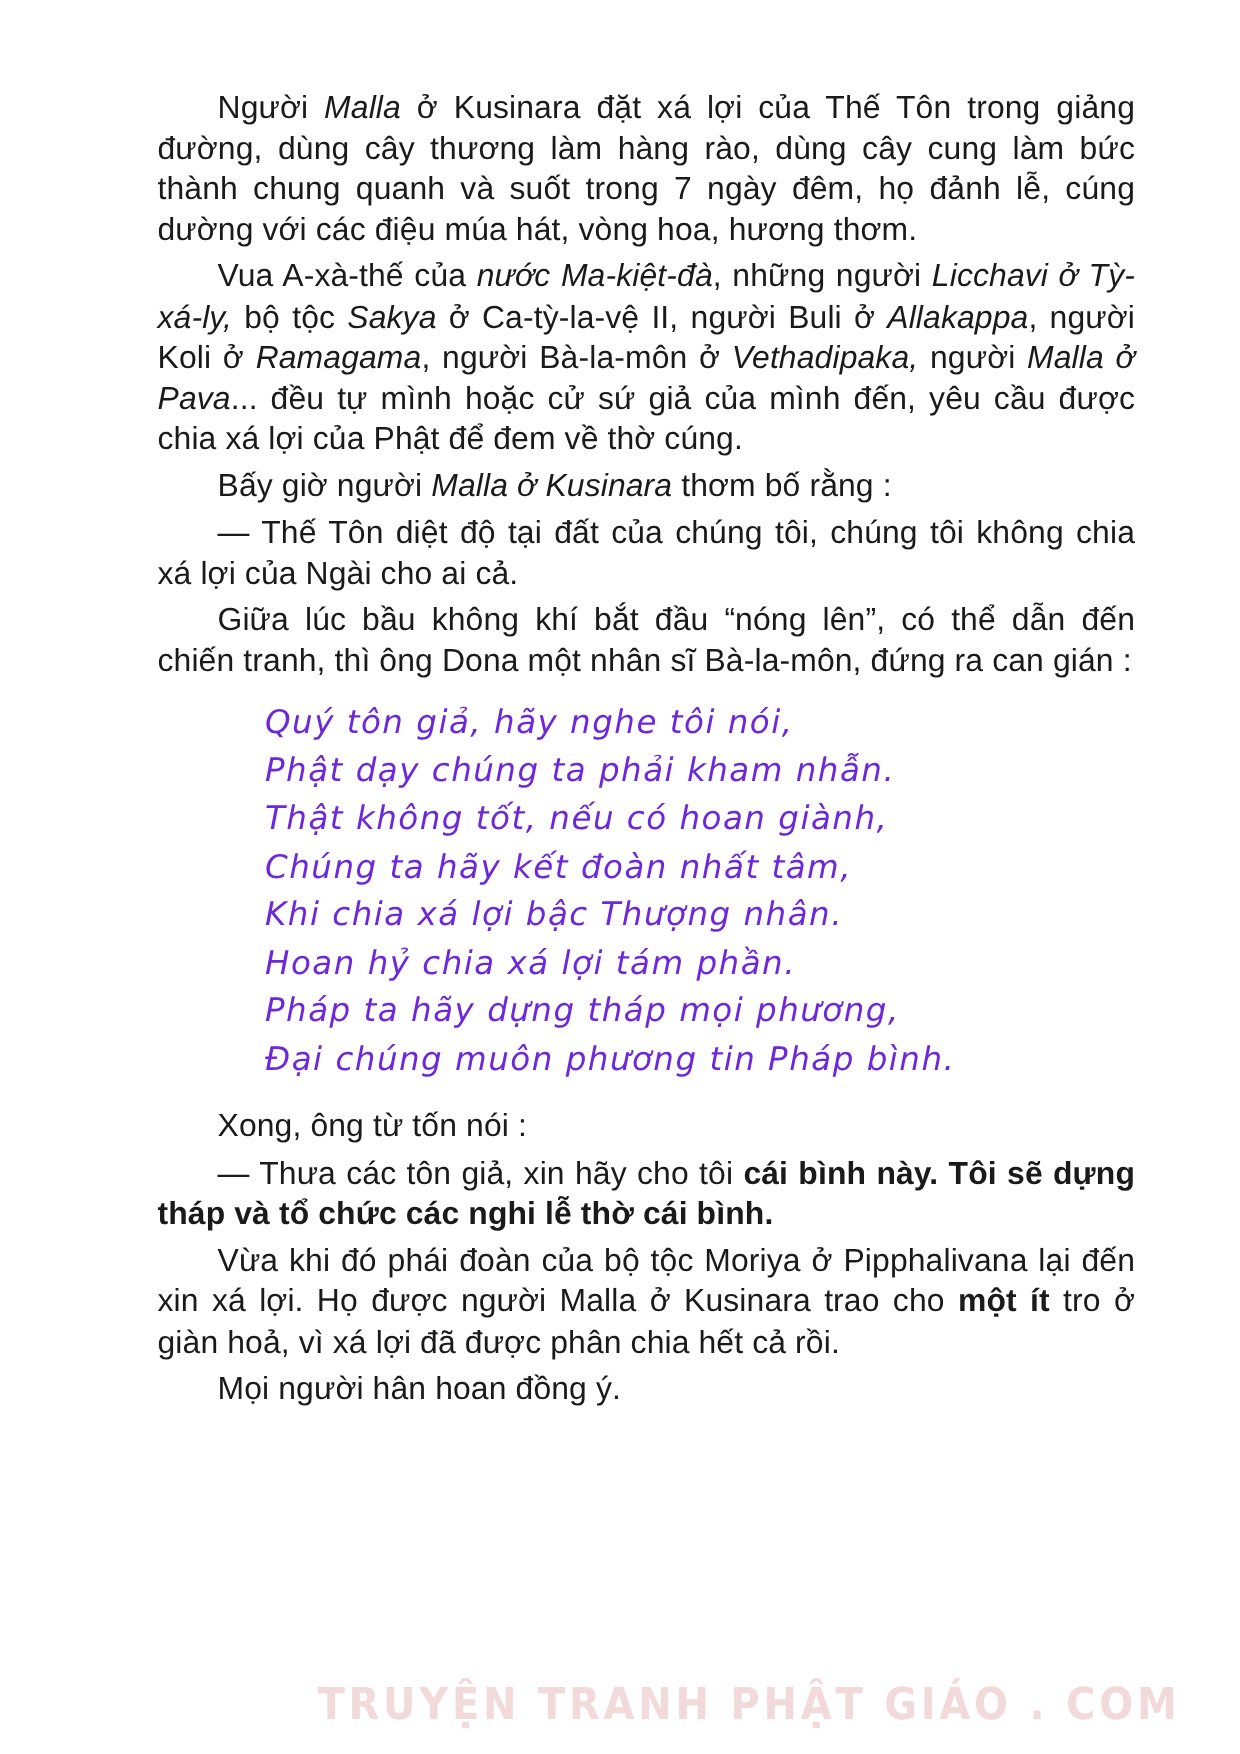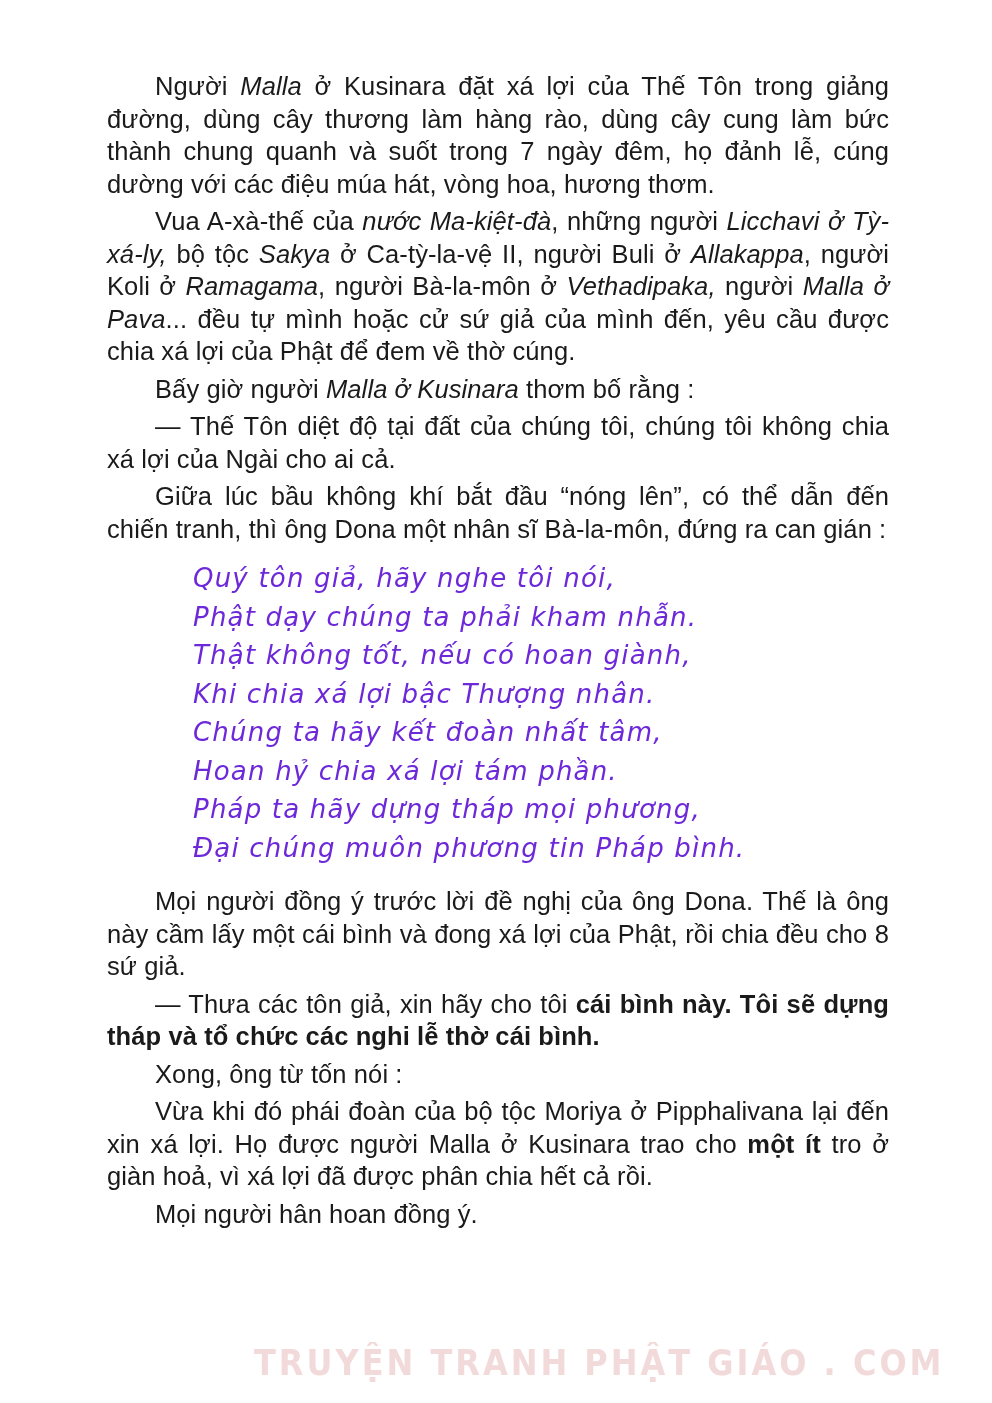--- a/index.html
+++ b/index.html
@@ -2,21 +2,21 @@
 <html><head>
 <meta charset="utf-8">
 <style>
   html, body { margin: 0; padding: 0; background: #ffffff; }
   body {
     width: 992px; height: 1403px; position: relative; overflow: hidden;
     font-family: "Liberation Sans", "DejaVu Sans", sans-serif;
     color: #1a1a1a;
   }
   .page {
-    position: absolute; left: 107px; top: 70px; width: 782px;
+    position: absolute; left: 126px; top: 70px; width: 782px;
     font-size: 25.5px; line-height: 32.5px;
     letter-spacing: 0.1px;
   }
   .para {
     margin: 0 0 5px 0;
     text-indent: 48px;
     text-align: justify;
   }
   .em { font-style: italic; }
   .b { font-weight: bold; }
@@ -50,29 +50,28 @@
       <p class="para"><span>Người </span><span class="em">Malla</span><span> ở Kusinara đặt xá lợi của Thế Tôn trong giảng đường, dùng cây thương làm hàng rào, dùng cây cung làm bức thành chung quanh và suốt trong 7 ngày đêm, họ đảnh lễ, cúng dường với các điệu múa hát, vòng hoa, hương thơm.</span></p>
       <p class="para"><span>Vua A-xà-thế của </span><span class="em">nước Ma-kiệt-đà</span><span>, những người </span><span class="em">Licchavi ở Tỳ-xá-ly,</span><span> bộ tộc </span><span class="em">Sakya</span><span> ở Ca-tỳ-la-vệ II, người Buli ở </span><span class="em">Allakappa</span><span>, người Koli ở </span><span class="em">Ramagama</span><span>, người Bà-la-môn ở </span><span class="em">Vethadipaka,</span><span> người </span><span class="em">Malla ở Pava</span><span>... đều tự mình hoặc cử sứ giả của mình đến, yêu cầu được chia xá lợi của Phật để đem về thờ cúng.</span></p>
       <p class="para"><span>Bấy giờ người </span><span class="em">Malla ở Kusinara</span><span> thơm bố rằng :</span></p>
       <p class="para"><span>— Thế Tôn diệt độ tại đất của chúng tôi, chúng tôi không chia xá lợi của Ngài cho ai cả.</span></p>
       <p class="para"><span>Giữa lúc bầu không khí bắt đầu “nóng lên”, có thể dẫn đến chiến tranh, thì ông Dona một nhân sĩ Bà-la-môn, đứng ra can gián :</span></p>
     </div>
   <div class="poem" id="poem">
       <span class="poem-line">Quý tôn giả, hãy nghe tôi nói,</span>
       <span class="poem-line">Phật dạy chúng ta phải kham nhẫn.</span>
       <span class="poem-line">Thật không tốt, nếu có hoan giành,</span>
+      <span class="poem-line">Chúng ta hãy kết đoàn nhất tâm,</span>
       <span class="poem-line">Khi chia xá lợi bậc Thượng nhân.</span>
-      <span class="poem-line">Chúng ta hãy kết đoàn nhất tâm,</span>
       <span class="poem-line">Hoan hỷ chia xá lợi tám phần.</span>
       <span class="poem-line">Pháp ta hãy dựng tháp mọi phương,</span>
       <span class="poem-line">Đại chúng muôn phương tin Pháp bình.</span>
     </div>
   <div id="after">
-      <p class="para"><span>Mọi người đồng ý trước lời đề nghị của ông Dona. Thế là ông này cầm lấy một cái bình và đong xá lợi của Phật, rồi chia đều cho 8 sứ giả.</span></p>
+      <p class="para"><span>Xong, ông từ tốn nói :</span></p>
       <p class="para"><span>— Thưa các tôn giả, xin hãy cho tôi </span><span class="b">cái bình này. Tôi sẽ dựng tháp và tổ chức các nghi lễ thờ cái bình.</span></p>
-      <p class="para"><span>Xong, ông từ tốn nói :</span></p>
       <p class="para"><span>Vừa khi đó phái đoàn của bộ tộc Moriya ở Pipphalivana lại đến xin xá lợi. Họ được người Malla ở Kusinara trao cho </span><span class="b">một ít</span><span> tro ở giàn hoả, vì xá lợi đã được phân chia hết cả rồi.</span></p>
       <p class="para"><span>Mọi người hân hoan đồng ý.</span></p>
     </div>
 </div>
 
 <div class="page-number">415</div>
 <div class="watermark">TRUYỆN TRANH PHẬT GIÁO . COM</div>
 
 </body></html>

